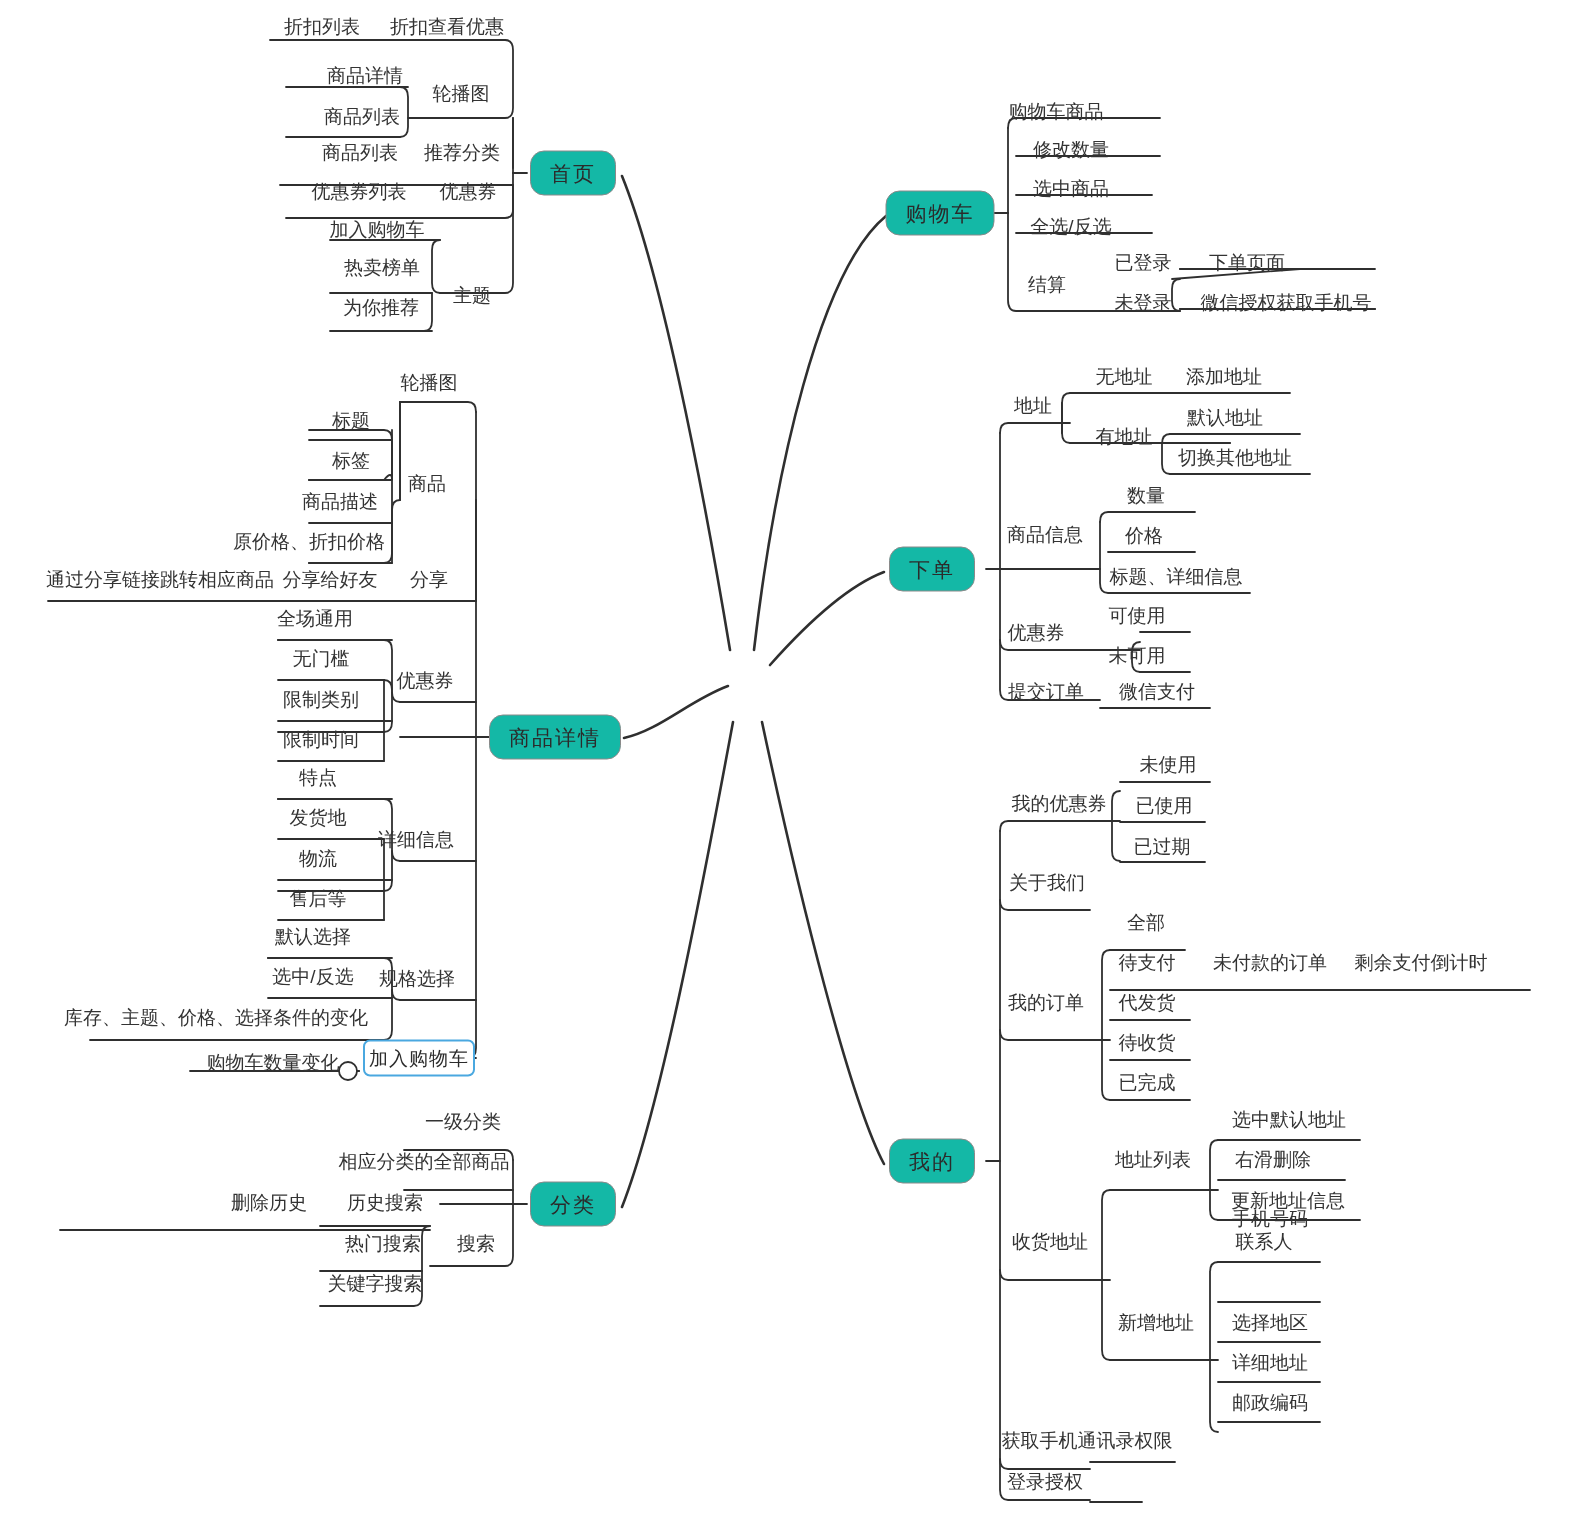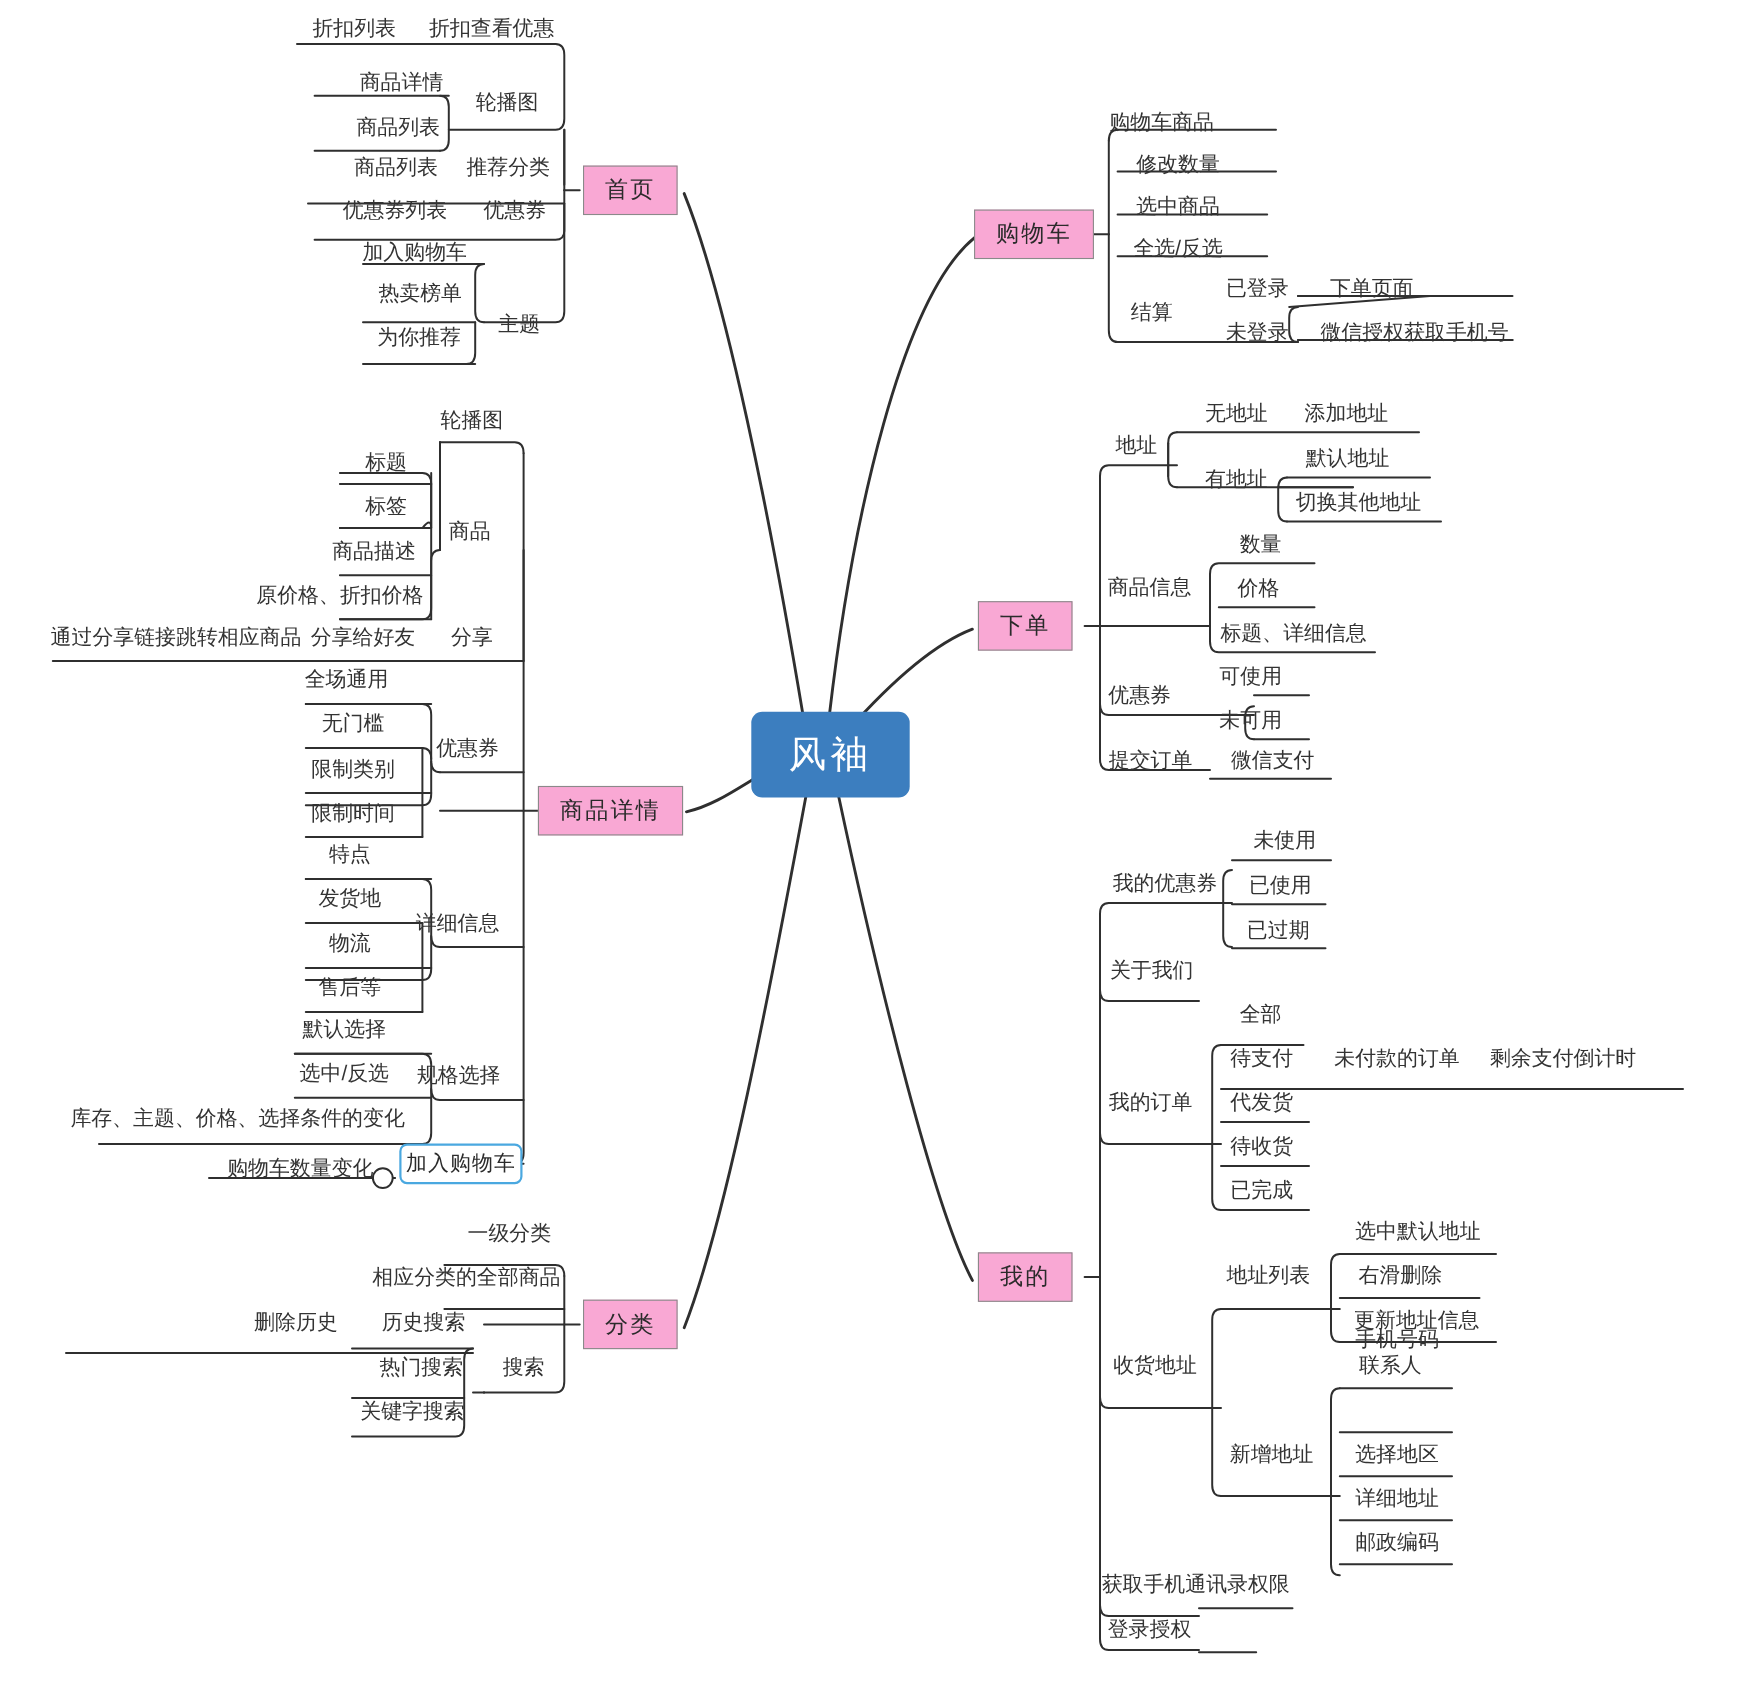--- a/index.html
+++ b/index.html
@@ -7,21 +7,21 @@
   #stage{position:relative;width:1592px;height:1538px;background:#fff;overflow:hidden;}
   #wires{position:absolute;left:0;top:0;width:1592px;height:1538px;pointer-events:none;}
   .node{position:absolute;white-space:nowrap;color:#2b2b2b;line-height:1;}
   
   .lbl{font-size:19px;color:#333;transform:translate(-50%,-100%);}
   .lbl.l{transform:translate(0,-100%);}
   
   .root{background:#3c7ebf;color:#fff;font-size:34px;border-radius:10px;
         padding:22px 34px;transform:translate(-50%,-50%);letter-spacing:4px;}
   
-  .b1{background:#f9a8d4;border:1.6px solid #8a8a8a;border-radius:0;
+  .b1{background:#14b8a6;border:1.6px solid #8a8a8a;border-radius:14px;
       font-size:21px;padding:11px 19px;transform:translate(-50%,-50%);letter-spacing:2px;}
   
   .sel{background:#fff;border:2px solid #4aa8e0;border-radius:7px;font-size:19px;
        padding:7px 4px;transform:translate(-50%,-50%);letter-spacing:1px;}
 </style>
 </head>
 <body>
 
 <div id="stage">
 
@@ -170,21 +170,20 @@
         <path d="M1218,1262 L1320,1262"></path>
         <path d="M1218,1302 L1320,1302"></path>
         <path d="M1218,1342 L1320,1342"></path>
         <path d="M1218,1382 L1320,1382"></path>
         <path d="M1218,1422 L1320,1422"></path>
         <path d="M1090,1462 L1175,1462"></path>
         <path d="M1090,1502 L1142,1502"></path>
       </g>
     </svg>
 
-  <div class="node root" style="left:755px;top:686px;">风袖</div>
 
   <div class="node b1" style="left:573px;top:173px;">首页</div>
   <div class="node b1" style="left:940px;top:213px;">购物车</div>
   <div class="node b1" style="left:932px;top:569px;">下单</div>
   <div class="node b1" style="left:555px;top:737px;">商品详情</div>
   <div class="node b1" style="left:573px;top:1204px;">分类</div>
   <div class="node b1" style="left:932px;top:1161px;">我的</div>
 
   <div class="node lbl" style="left:322px;top:36px;">折扣列表</div>
   <div class="node lbl" style="left:447px;top:36px;">折扣查看优惠</div>

